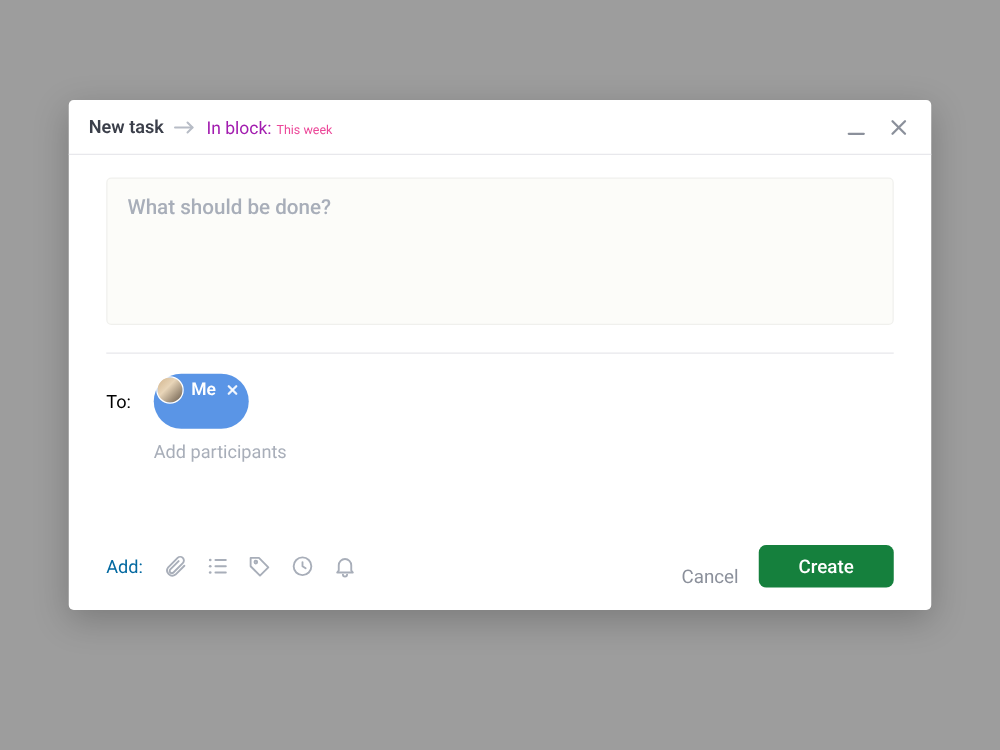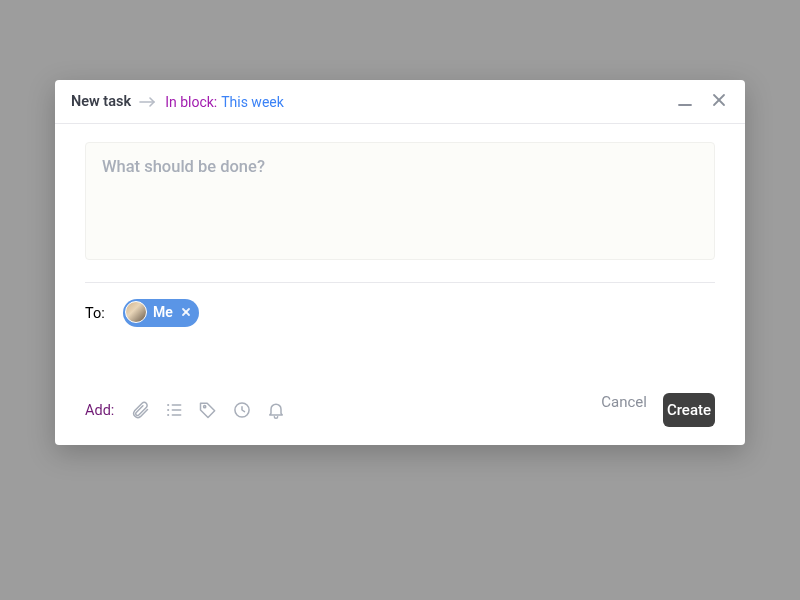--- a/index.html
+++ b/index.html
@@ -19,21 +19,21 @@
       position: absolute;
       top: 80px;
       left: 55px;
       right: 55px;
       background: #ffffff;
       border-radius: 4px;
       box-shadow: 0 8px 28px rgba(0,0,0,0.22);
     }
     .modal-header {
       display: flex;
-      align-items: flex-start;
+      align-items: center;
       justify-content: space-between;
       padding: 12px 18px 12px 16px;
       border-bottom: 1px solid #e8e8ec;
     }
     .header-left {
       display: flex;
       align-items: center;
       gap: 8px;
     }
     .title {
@@ -44,22 +44,22 @@
     .arrow-icon {
       color: #b7bcc6;
       display: flex;
       align-items: center;
     }
     .block-label {
       color: #a21caf;
       font-size: 14px;
     }
     .block-name {
-      color: #3b82f6;
-      font-size: 14px;
+      color: #ec4899;
+      font-size: 10px;
     }
     .header-right {
       display: flex;
       align-items: center;
       gap: 18px;
     }
     .header-right .win-icon {
       color: #8b909b;
       cursor: pointer;
       display: flex;
@@ -98,21 +98,21 @@
     .row-label {
       color: #000000;
       font-size: 14.5px;
       width: 30px;
     }
     .chip {
       display: inline-flex;
       align-items: center;
       background: #5a95e6;
       border-radius: 999px;
-      padding: 2px 8px 4px 2px;
+      padding: 2px 8px 20px 2px;
       gap: 6px;
       color: #fff;
       font-size: 14px;
       font-weight: 600;
     }
     .chip .avatar {
       width: 22px;
       height: 22px;
       border-radius: 50%;
       background: linear-gradient(135deg, #d2b48c 0%, #e8d5b8 40%, #665747 100%);
@@ -137,51 +137,51 @@
       justify-content: space-between;
       padding: 14px 30px 18px 30px;
       margin-top: 34px;
     }
     .footer-left {
       display: flex;
       align-items: center;
       gap: 14px;
     }
     .add-label {
-      color: #701a75;
+      color: #0369a1;
       font-size: 14.5px;
       margin-right: 2px;
     }
     .tool-icon {
       color: #a8aeb9;
       cursor: pointer;
       display: flex;
       align-items: center;
     }
     .footer-right {
       display: flex;
-      align-items: flex-start;
+      align-items: flex-end;
       gap: 16px;
       margin-left: 16px;
     }
     .btn-cancel {
       background: none;
       border: none;
       color: #8b909b;
       font-size: 15px;
       cursor: pointer;
       font-family: inherit;
     }
     .btn-create {
-      background: #404040;
+      background: #15803d;
       border: none;
       color: #fff;
       font-size: 15px;
       font-weight: 500;
-      padding: 8px 4px;
+      padding: 8px 32px;
       border-radius: 6px;
       cursor: pointer;
       font-family: inherit;
     }
   </style>
 </head>
 <body>
 
 <div class="modal">
   <div class="modal-header">
@@ -224,20 +224,21 @@
         <span class="avatar"></span>
         <span>Me</span>
         <span class="chip-close">
           <svg width="10" height="10" viewBox="0 0 10 10" fill="none" stroke="currentColor" stroke-width="1.8" stroke-linecap="round">
             <line x1="2" y1="2" x2="8" y2="8"></line>
             <line x1="8" y1="2" x2="2" y2="8"></line>
           </svg>
         </span>
       </span>
     </div>
+    <div class="participants-hint">Add participants</div>
   </div>
 
   <div class="modal-footer">
     <div class="footer-left">
       <span class="add-label">Add:</span>
       <span class="tool-icon">
         <svg width="20" height="20" viewBox="0 0 24 24" fill="none" stroke="currentColor" stroke-width="1.8" stroke-linecap="round" stroke-linejoin="round">
           <path d="M21 11.5l-8.5 8.5a5 5 0 0 1-7-7l9-9a3.5 3.5 0 0 1 5 5l-9 9a2 2 0 0 1-3-3l8-8"></path>
         </svg>
       </span>

